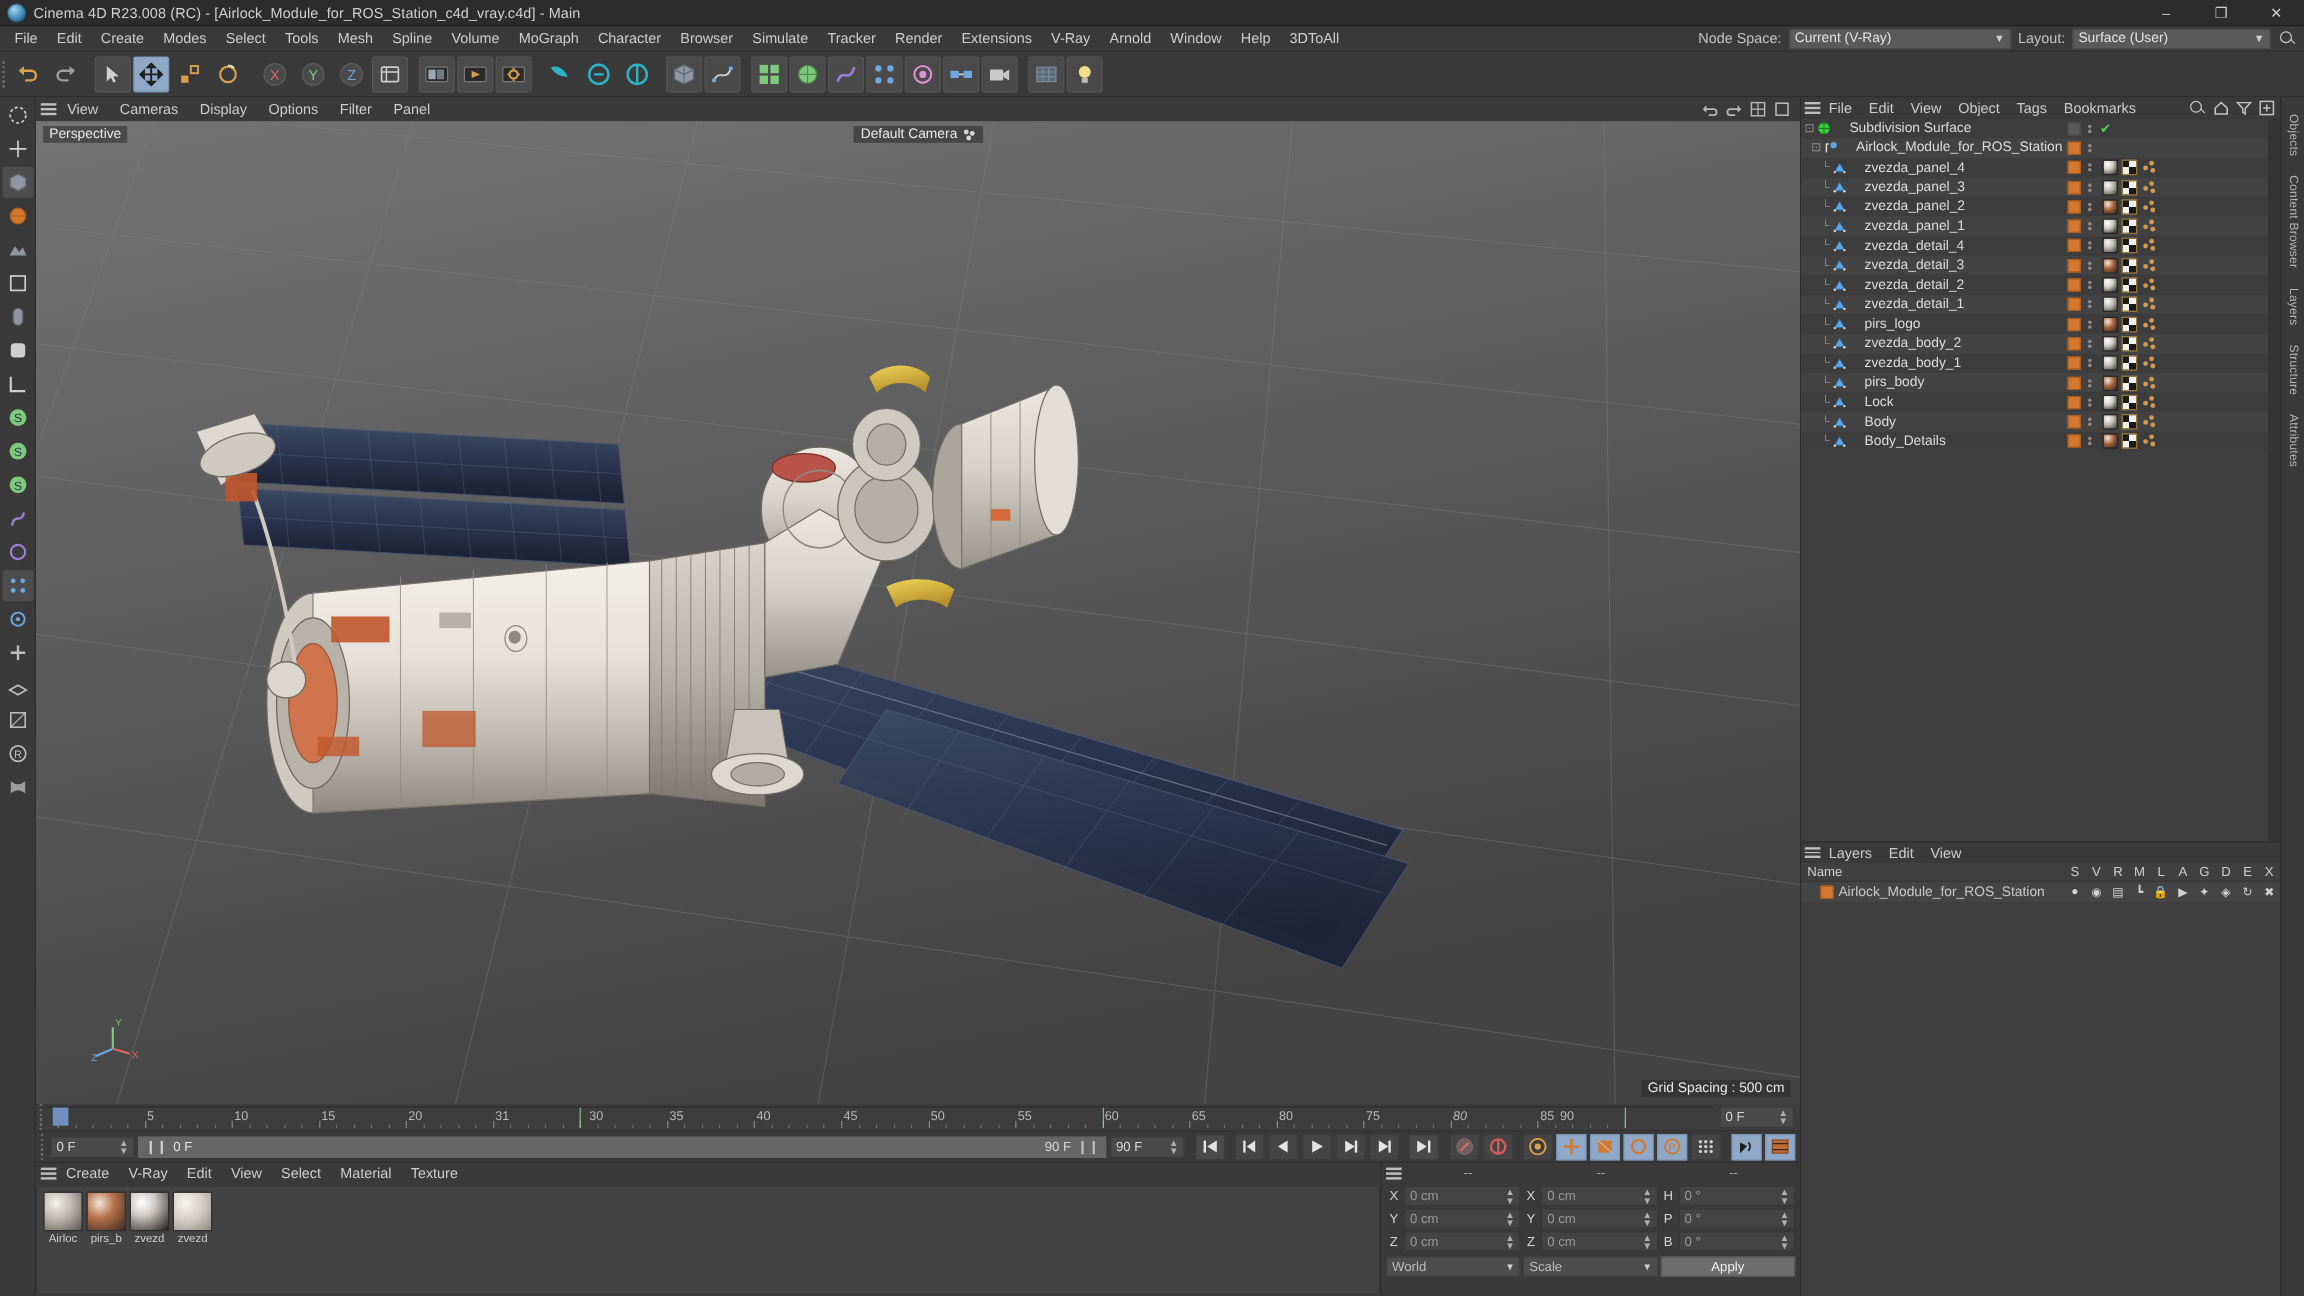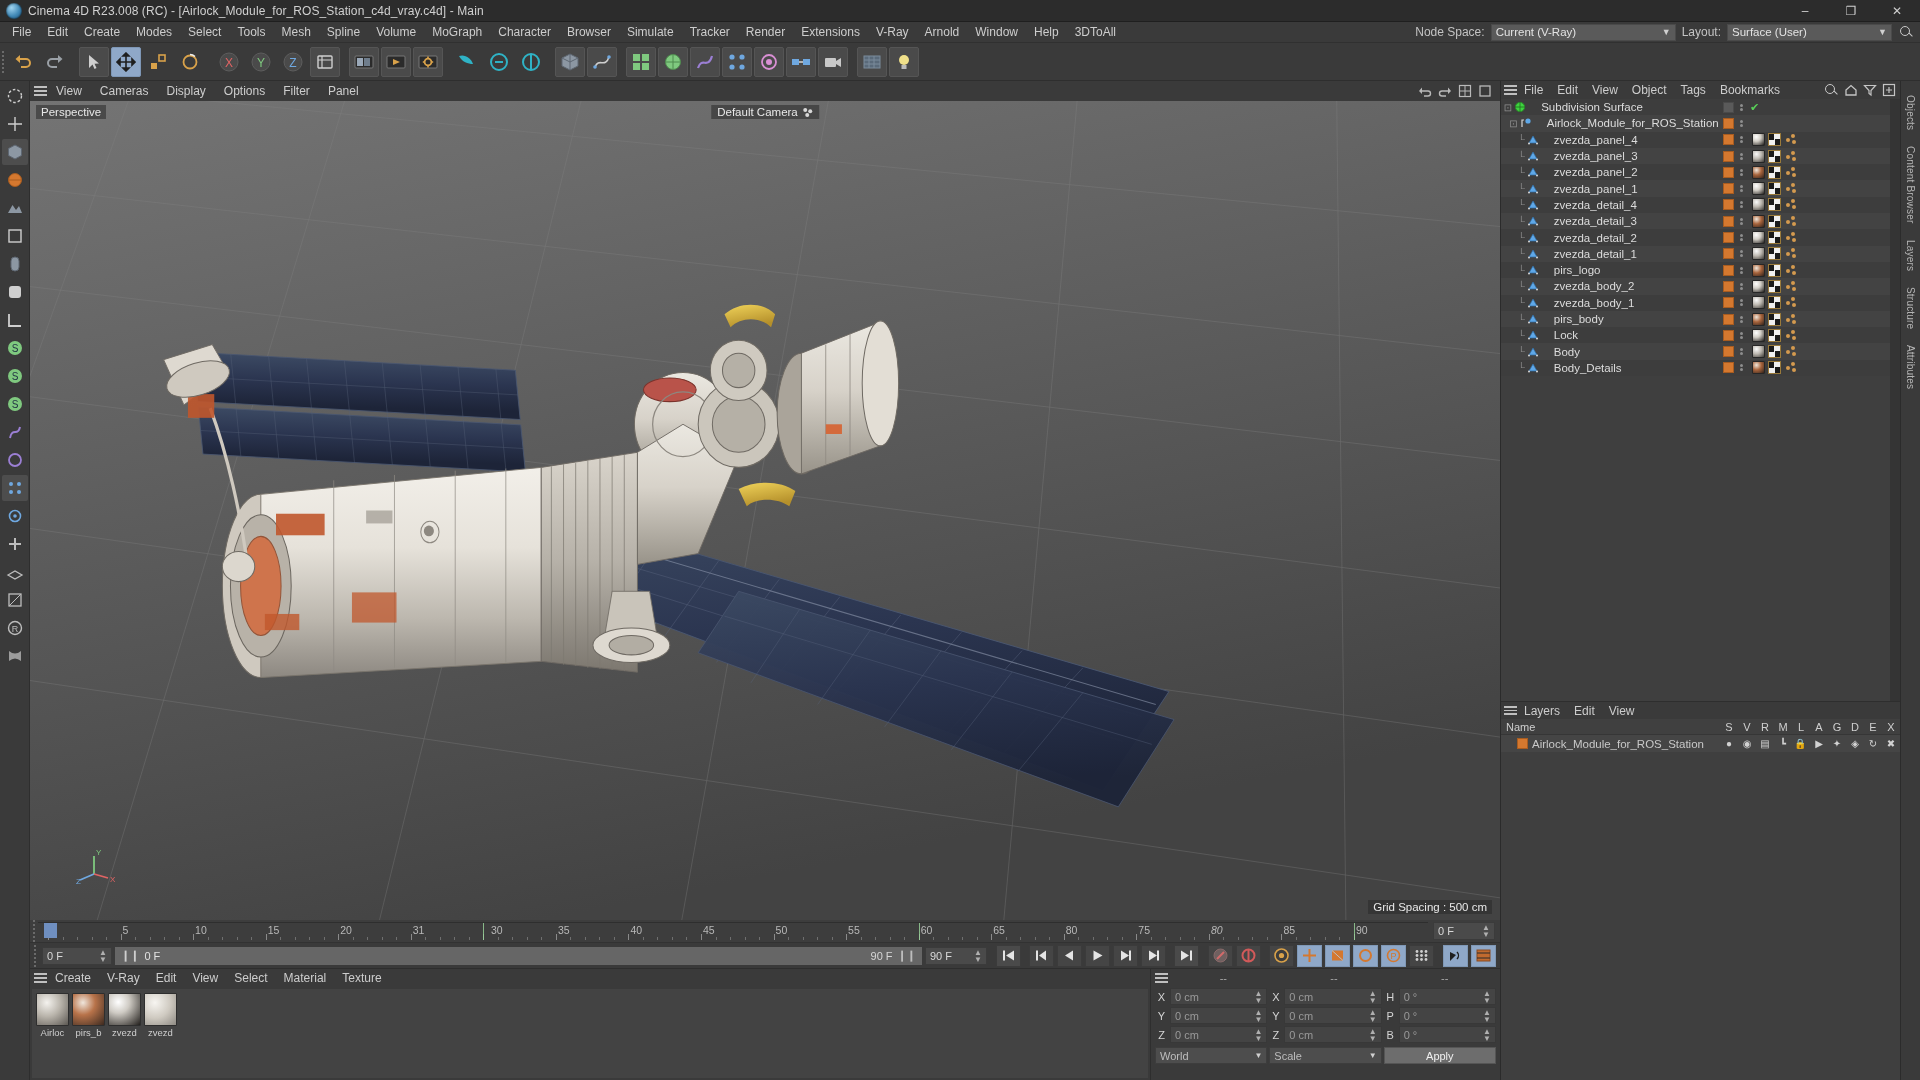--- a/index.html
+++ b/index.html
@@ -866,21 +866,21 @@
           <div class="tick" style="left: 1199.91px; height: 3px; background: rgb(111, 111, 111);"></div>
           <div class="tick" style="left: 1214.42px; height: 3px; background: rgb(111, 111, 111);"></div>
           <div class="tick" style="left: 1228.93px; height: 3px; background: rgb(111, 111, 111);"></div>
           <div class="tick" style="left: 1243.44px; height: 6px;"></div>
           <div class="tlab" style="left: 1243.44px;">85</div>
           <div class="tick" style="left: 1257.96px; height: 3px; background: rgb(111, 111, 111);"></div>
           <div class="tick" style="left: 1272.47px; height: 3px; background: rgb(111, 111, 111);"></div>
           <div class="tick" style="left: 1286.98px; height: 3px; background: rgb(111, 111, 111);"></div>
           <div class="tick" style="left: 1301.49px; height: 3px; background: rgb(111, 111, 111);"></div>
           <div class="tick" style="left: 1316px; height: 6px;"></div>
-          <div class="tlab" style="left: 1316px; text-align: center;">90</div>
+          <div class="tlab" style="left: 1260px; text-align: center;">90</div>
           <div class="" style="position: absolute; top: 0px; bottom: 0px; width: 1px; background: rgb(155, 215, 155); opacity: 0.8; left: 445.333px;"></div>
           <div class="" style="position: absolute; top: 0px; bottom: 0px; width: 1px; background: rgb(155, 215, 155); opacity: 0.8; left: 880.667px;"></div>
           <div class="" style="position: absolute; top: 0px; bottom: 0px; width: 1px; background: rgb(155, 215, 155); opacity: 0.8; left: 1316px;"></div>
           <div id="playhead" style="left: 6px;"></div>
         </div>
       <div class="numfld" style="width:62px;margin:0 5px">
         <span>0 F</span>
         <span class="spin">▲<br>▼</span>
       </div>
     </div>

